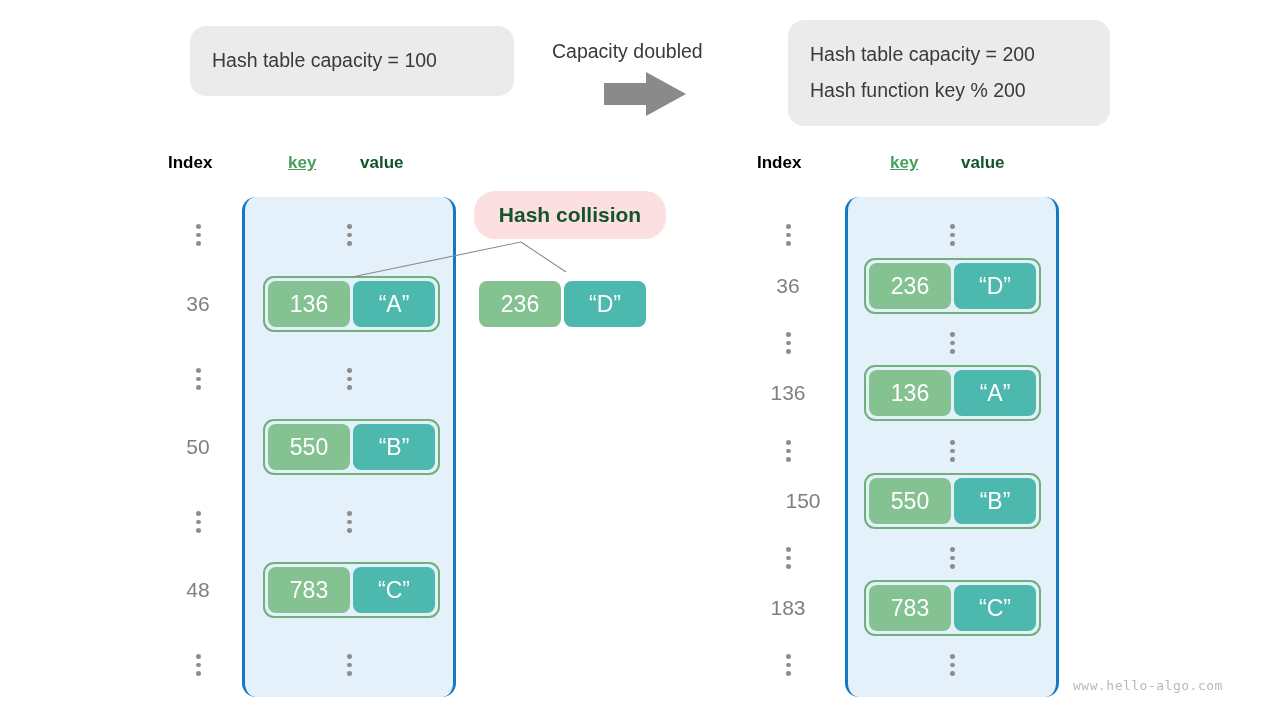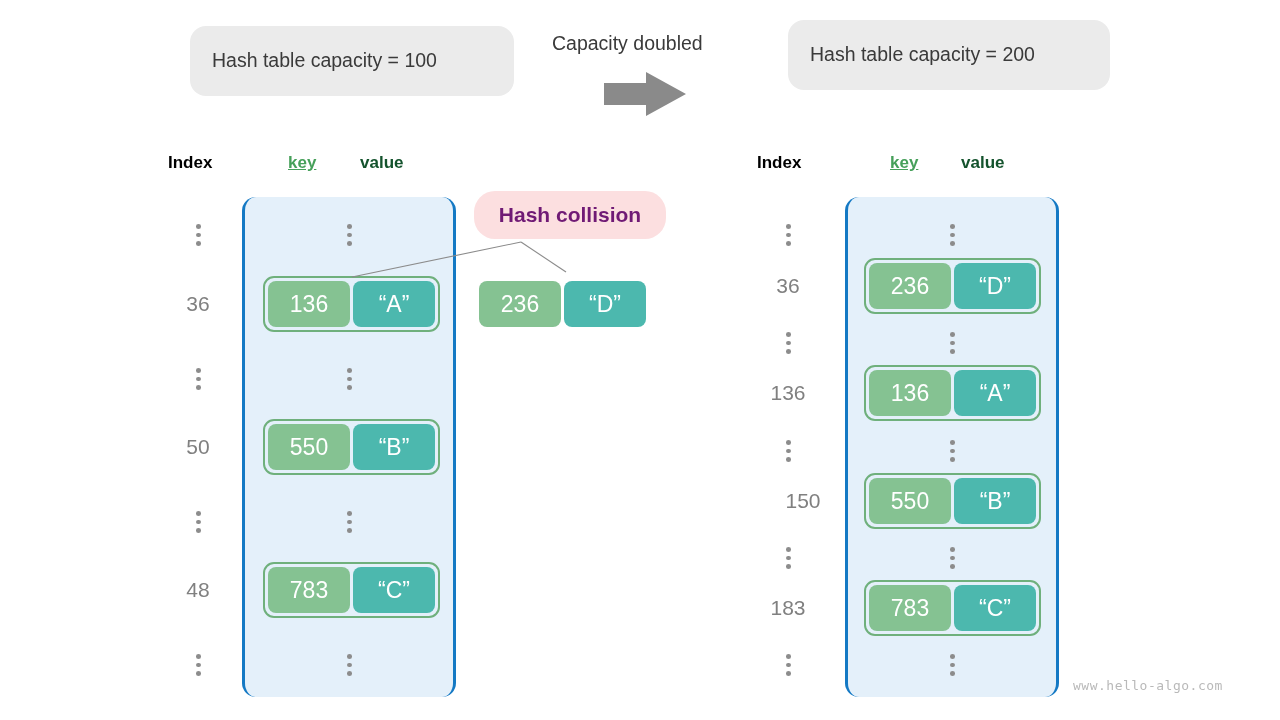--- a/index.html
+++ b/index.html
@@ -115,21 +115,21 @@
   }
 
   
   .collision {
     position: absolute;
     background: #fcdfe0;
     border-radius: 21px;
     display: flex;
     align-items: center;
     justify-content: center;
-    color: #701a75;
+    color: #14532d;
     font-size: 21px;
     font-weight: bold;
     white-space: nowrap;
   }
 
   
   .lines { position: absolute; left: 0; top: 0; width: 1280px; height: 720px; pointer-events: none; }
 
   
   .watermark {
@@ -143,30 +143,31 @@
 </style>
 </head>
 <body>
 
 <div id="stage">
 
   <div class="info-box" style="left:190px; top:26px; width:324px;">
     <span class="info-line">Hash table capacity = 100</span>
   </div>
 
-  <div class="cap-label" style="left:552px; top:32px;">Capacity doubled</div>
+  <div class="cap-label" style="left:552px; top:40px;">Capacity doubled</div>
 
   <div class="arrow-wrap" style="left:600px; top:70px; width:90px; height:48px;">
     <svg width="90" height="48" viewBox="0 0 90 48">
       <polygon points="4,13 46,13 46,2 86,24 46,46 46,35 4,35" fill="#8a8a8a"></polygon>
     </svg>
   </div>
 
   <div class="info-box" style="left:788px; top:20px; width:322px;">
     <span class="info-line">Hash table capacity = 200</span>
+    <span class="info-line">Hash function key % 200</span>
   </div>
 
   <div class="col-head head-index" style="left:168px; top:153px;">Index</div>
   <div class="col-head head-key" style="left:288px; top:153px;">key</div>
   <div class="col-head head-value" style="left:360px; top:153px;">value</div>
 
   <div class="panel" style="left:242px; top:197px; width:214px; height:500px;"></div>
 
   <div class="vdots" style="left:163px; top:224px; height:22px;">
       <i></i>

